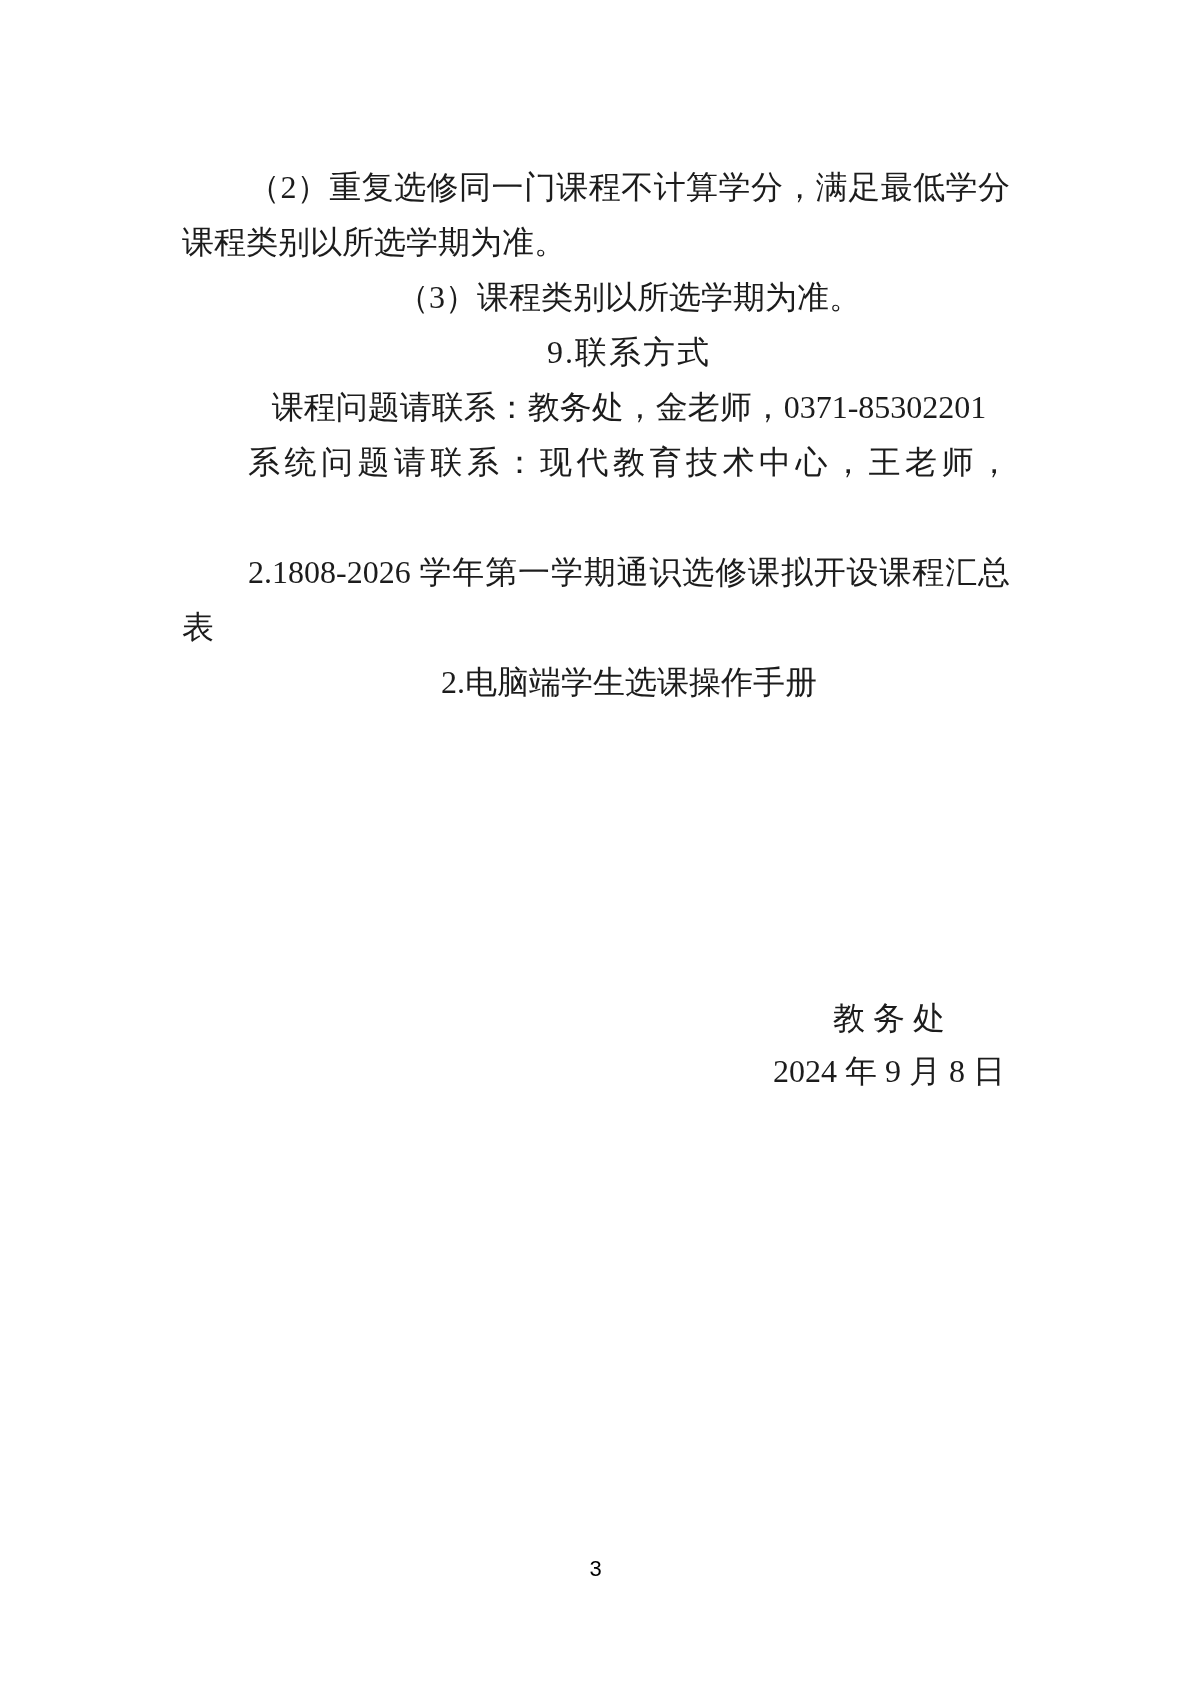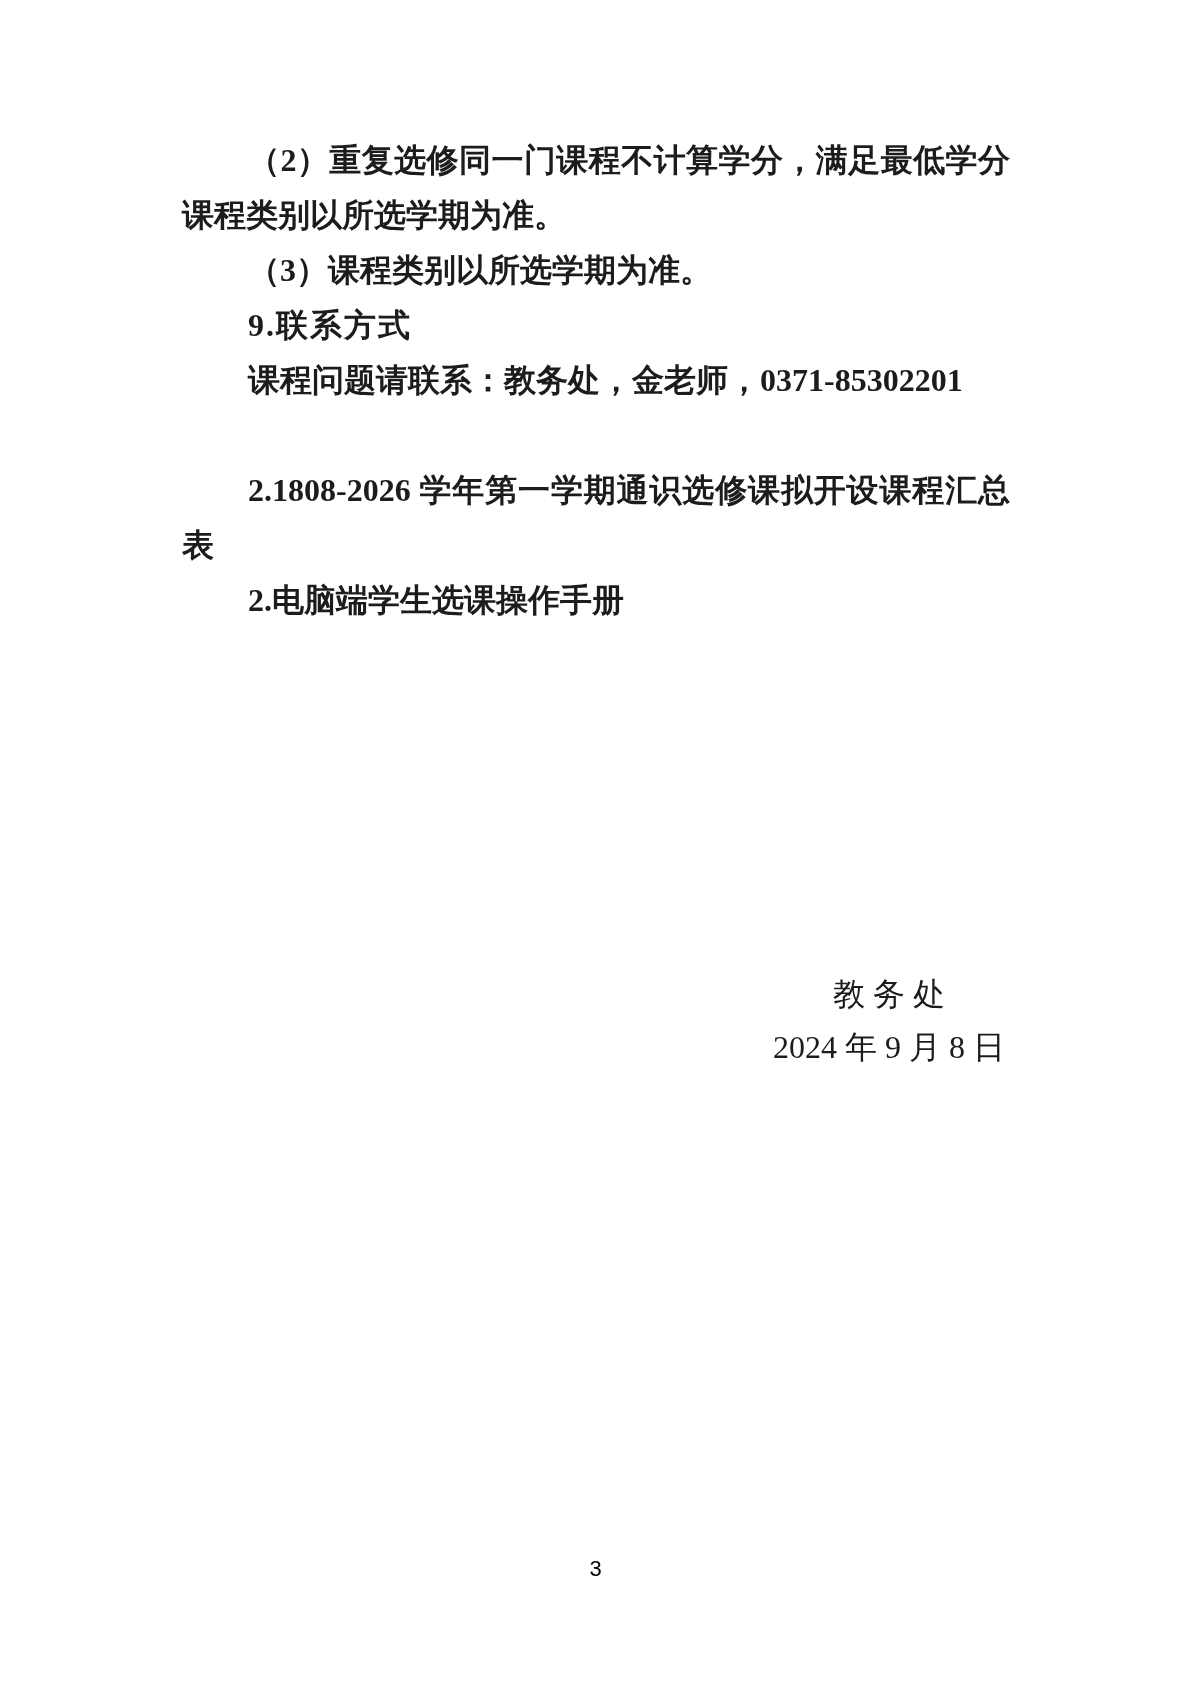--- a/index.html
+++ b/index.html
@@ -9,51 +9,51 @@
     width: 1191px;
     height: 1684px;
     background: #ffffff;
     color: #1c1c1c;
     font-family: "Liberation Serif", "DejaVu Serif", serif;
     overflow: hidden;
   }
   .doc-body {
     position: absolute;
     left: 182px;
-    top: 133px;
+    top: 160px;
     width: 828px;
     font-size: 32px;
     line-height: 55px;
-    font-weight: bold;
   }
   .line {
     height: 55px;
     white-space: nowrap;
   }
-  .indent { text-indent: 66px; }
+  .indent { text-indent: 66px; text-align: center; }
   .justify {
     white-space: normal;
     text-align: justify;
     text-align-last: justify;
   }
   .heading {
     letter-spacing: 2px;
   }
   .blank { height: 55px; }
   .signature {
     position: absolute;
     top: 968px;
     right: 186px;
     font-size: 32px;
     line-height: 53px;
     text-align: center;
   }
   .signature .org {
     letter-spacing: 0.25em;
     margin-right: -0.25em; 
+    margin-top: 24px;
   }
   .page-number {
     position: absolute;
     top: 1556px;
     left: 0;
     width: 100%;
     text-align: center;
     font-family: "Liberation Sans", "DejaVu Sans", sans-serif;
     font-size: 22px;
     line-height: 26px;
@@ -64,20 +64,21 @@
 <body>
 
 <div class="page">
 
   <div class="doc-body">
     <div class="line indent justify">（2）重复选修同一门课程不计算学分，满足最低学分</div>
     <div class="line">课程类别以所选学期为准。</div>
     <div class="line indent">（3）课程类别以所选学期为准。</div>
     <div class="line indent heading">9.联系方式</div>
     <div class="line indent">课程问题请联系：教务处，金老师，0371-85302201</div>
+    <div class="line indent justify">系统问题请联系：现代教育技术中心，王老师，</div>
     <div class="blank"></div>
     <div class="line indent justify">2.1808-2026 学年第一学期通识选修课拟开设课程汇总</div>
     <div class="line">表</div>
     <div class="line indent">2.电脑端学生选课操作手册</div>
   </div>
 
   <div class="signature">
     <div class="org">教务处</div>
     <div class="date">2024 年 9 月 8 日</div>
   </div>

